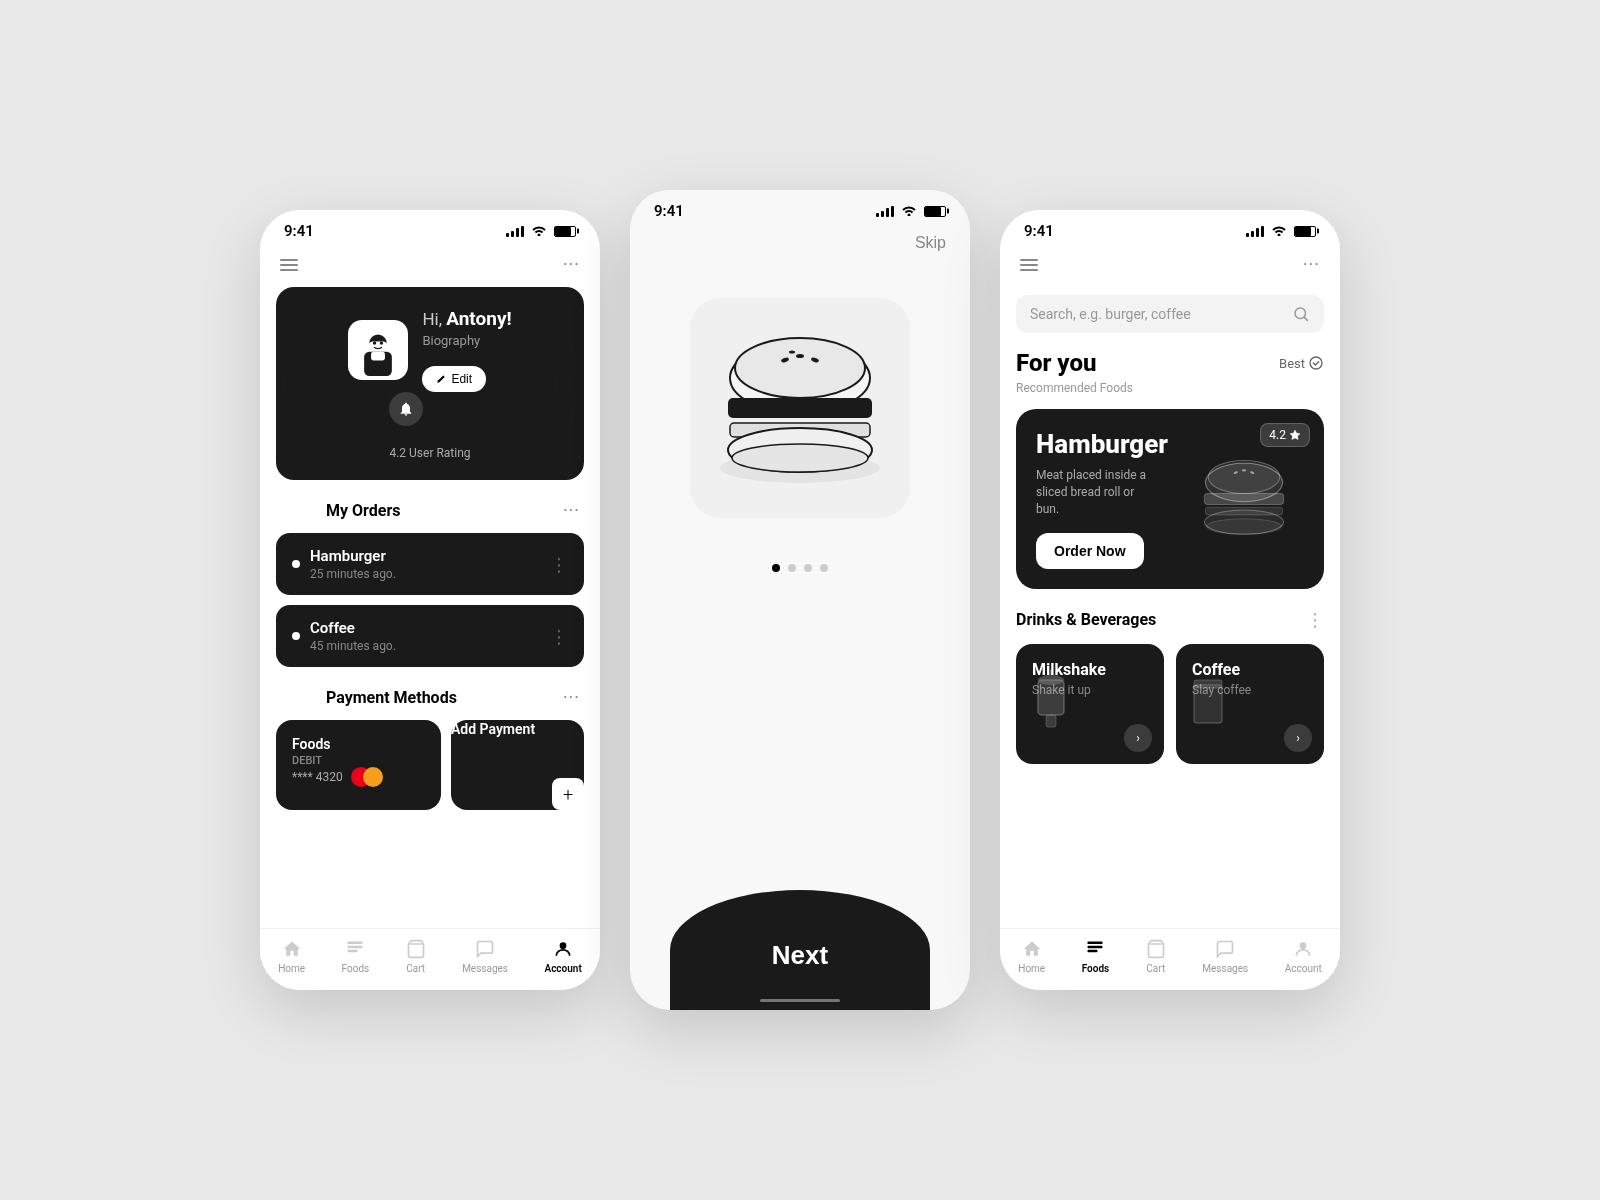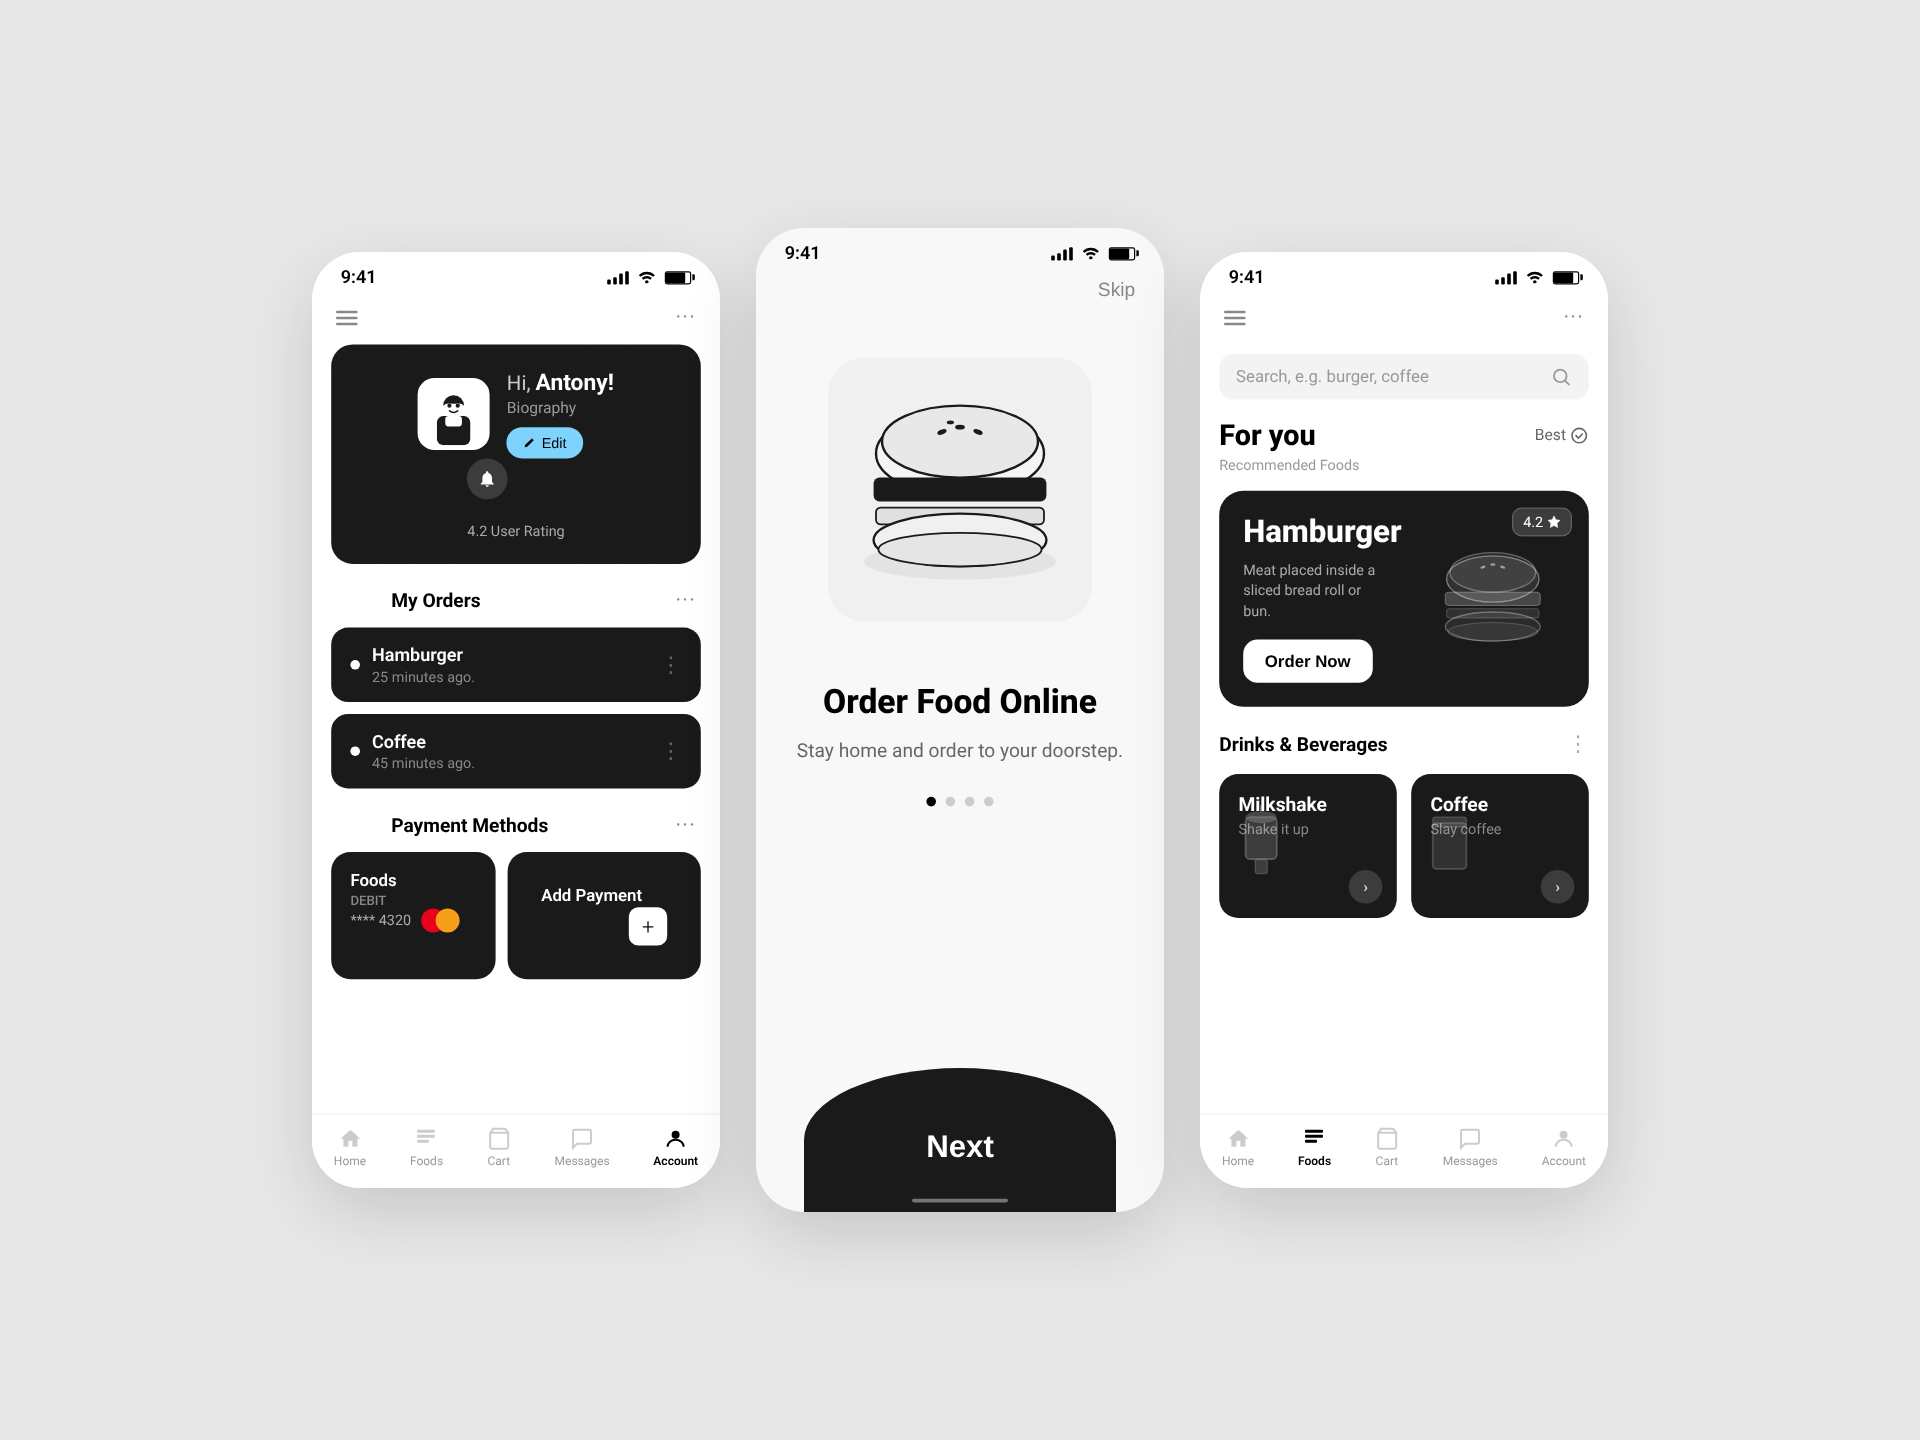--- a/index.html
+++ b/index.html
@@ -100,25 +100,25 @@
       width: 60px; height: 60px; background: #fff;
       border-radius: 14px; display: flex; align-items: center; justify-content: center;
       overflow: hidden;
     }
     .avatar-svg { width: 52px; height: 52px; }
     .profile-info { }
     .profile-greeting { font-size: 17px; color: #ccc; }
     .profile-greeting strong { color: #fff; font-size: 19px; }
     .profile-bio { font-size: 13px; color: #999; margin-top: 3px; }
     .edit-btn {
-      background: #7dd3fc; color: #000; border: none;
+      background: #ffffff; color: #000; border: none;
       border-radius: 20px; padding: 6px 14px;
       font-size: 12px; font-weight: 500;
       display: flex; align-items: center; gap: 5px;
-      cursor: pointer; margin-top: 8px;
+      cursor: pointer; margin-top: 18px;
     }
     .profile-right { text-align: right; z-index: 1; }
     .bell-btn {
       background: rgba(255,255,255,0.15); border: none;
       width: 34px; height: 34px; border-radius: 50%;
       display: flex; align-items: center; justify-content: center;
       cursor: pointer; margin-bottom: 20px;
     }
     .rating { font-size: 12px; color: #aaa; }
 
@@ -152,21 +152,21 @@
     .card-name { font-size: 14px; font-weight: 600; margin-bottom: 2px; }
     .card-type { font-size: 11px; color: #888; font-weight: 500; }
     .card-number { font-size: 12px; color: #aaa; display: flex; align-items: center; gap: 8px; }
     .mastercard { display: flex; }
     .mc-circle { width: 20px; height: 20px; border-radius: 50%; }
     .mc-red { background: #eb001b; }
     .mc-yellow { background: #f79e1b; margin-left: -8px; }
 
     .add-card {
       background: #1a1a1a; border-radius: 16px;
-      padding: 28px; flex: 1;
+      padding: 0; flex: 1;
       display: flex; flex-direction: column;
       align-items: flex-start; justify-content: space-between;
       color: #fff; min-height: 90px;
     }
     .add-card-title { font-size: 14px; font-weight: 600; line-height: 1.3; }
     .add-card-btn {
       width: 32px; height: 32px; background: #fff; border-radius: 8px;
       display: flex; align-items: center; justify-content: center;
       font-size: 18px; color: #000; font-weight: 300;
       align-self: flex-end;
@@ -528,24 +528,20 @@
 
           <rect x="28" y="90" width="144" height="20" rx="5" fill="#1a1a1a"></rect>
           <rect x="30" y="115" width="140" height="14" rx="4" fill="#e0e0e0" stroke="#1a1a1a" stroke-width="1.5"></rect>
 
           <ellipse cx="100" cy="142" rx="72" ry="22" fill="#f0f0f0" stroke="#1a1a1a" stroke-width="2"></ellipse>
           <ellipse cx="100" cy="150" rx="68" ry="14" fill="#e5e5e5" stroke="#1a1a1a" stroke-width="1.5"></ellipse>
         </svg>
       </div>
     </div>
 
-    <div class="onboard-text">
-      <div class="onboard-title">Order Food Online</div>
-      <div class="onboard-subtitle">Stay home and order to your doorstep.</div>
-    </div>
 
     <div class="dots-indicator">
       <div class="dot"></div>
       <div class="dot inactive"></div>
       <div class="dot inactive"></div>
       <div class="dot inactive"></div>
     </div>
 
     <div class="next-btn-container">
       <button class="next-btn">Next</button>

